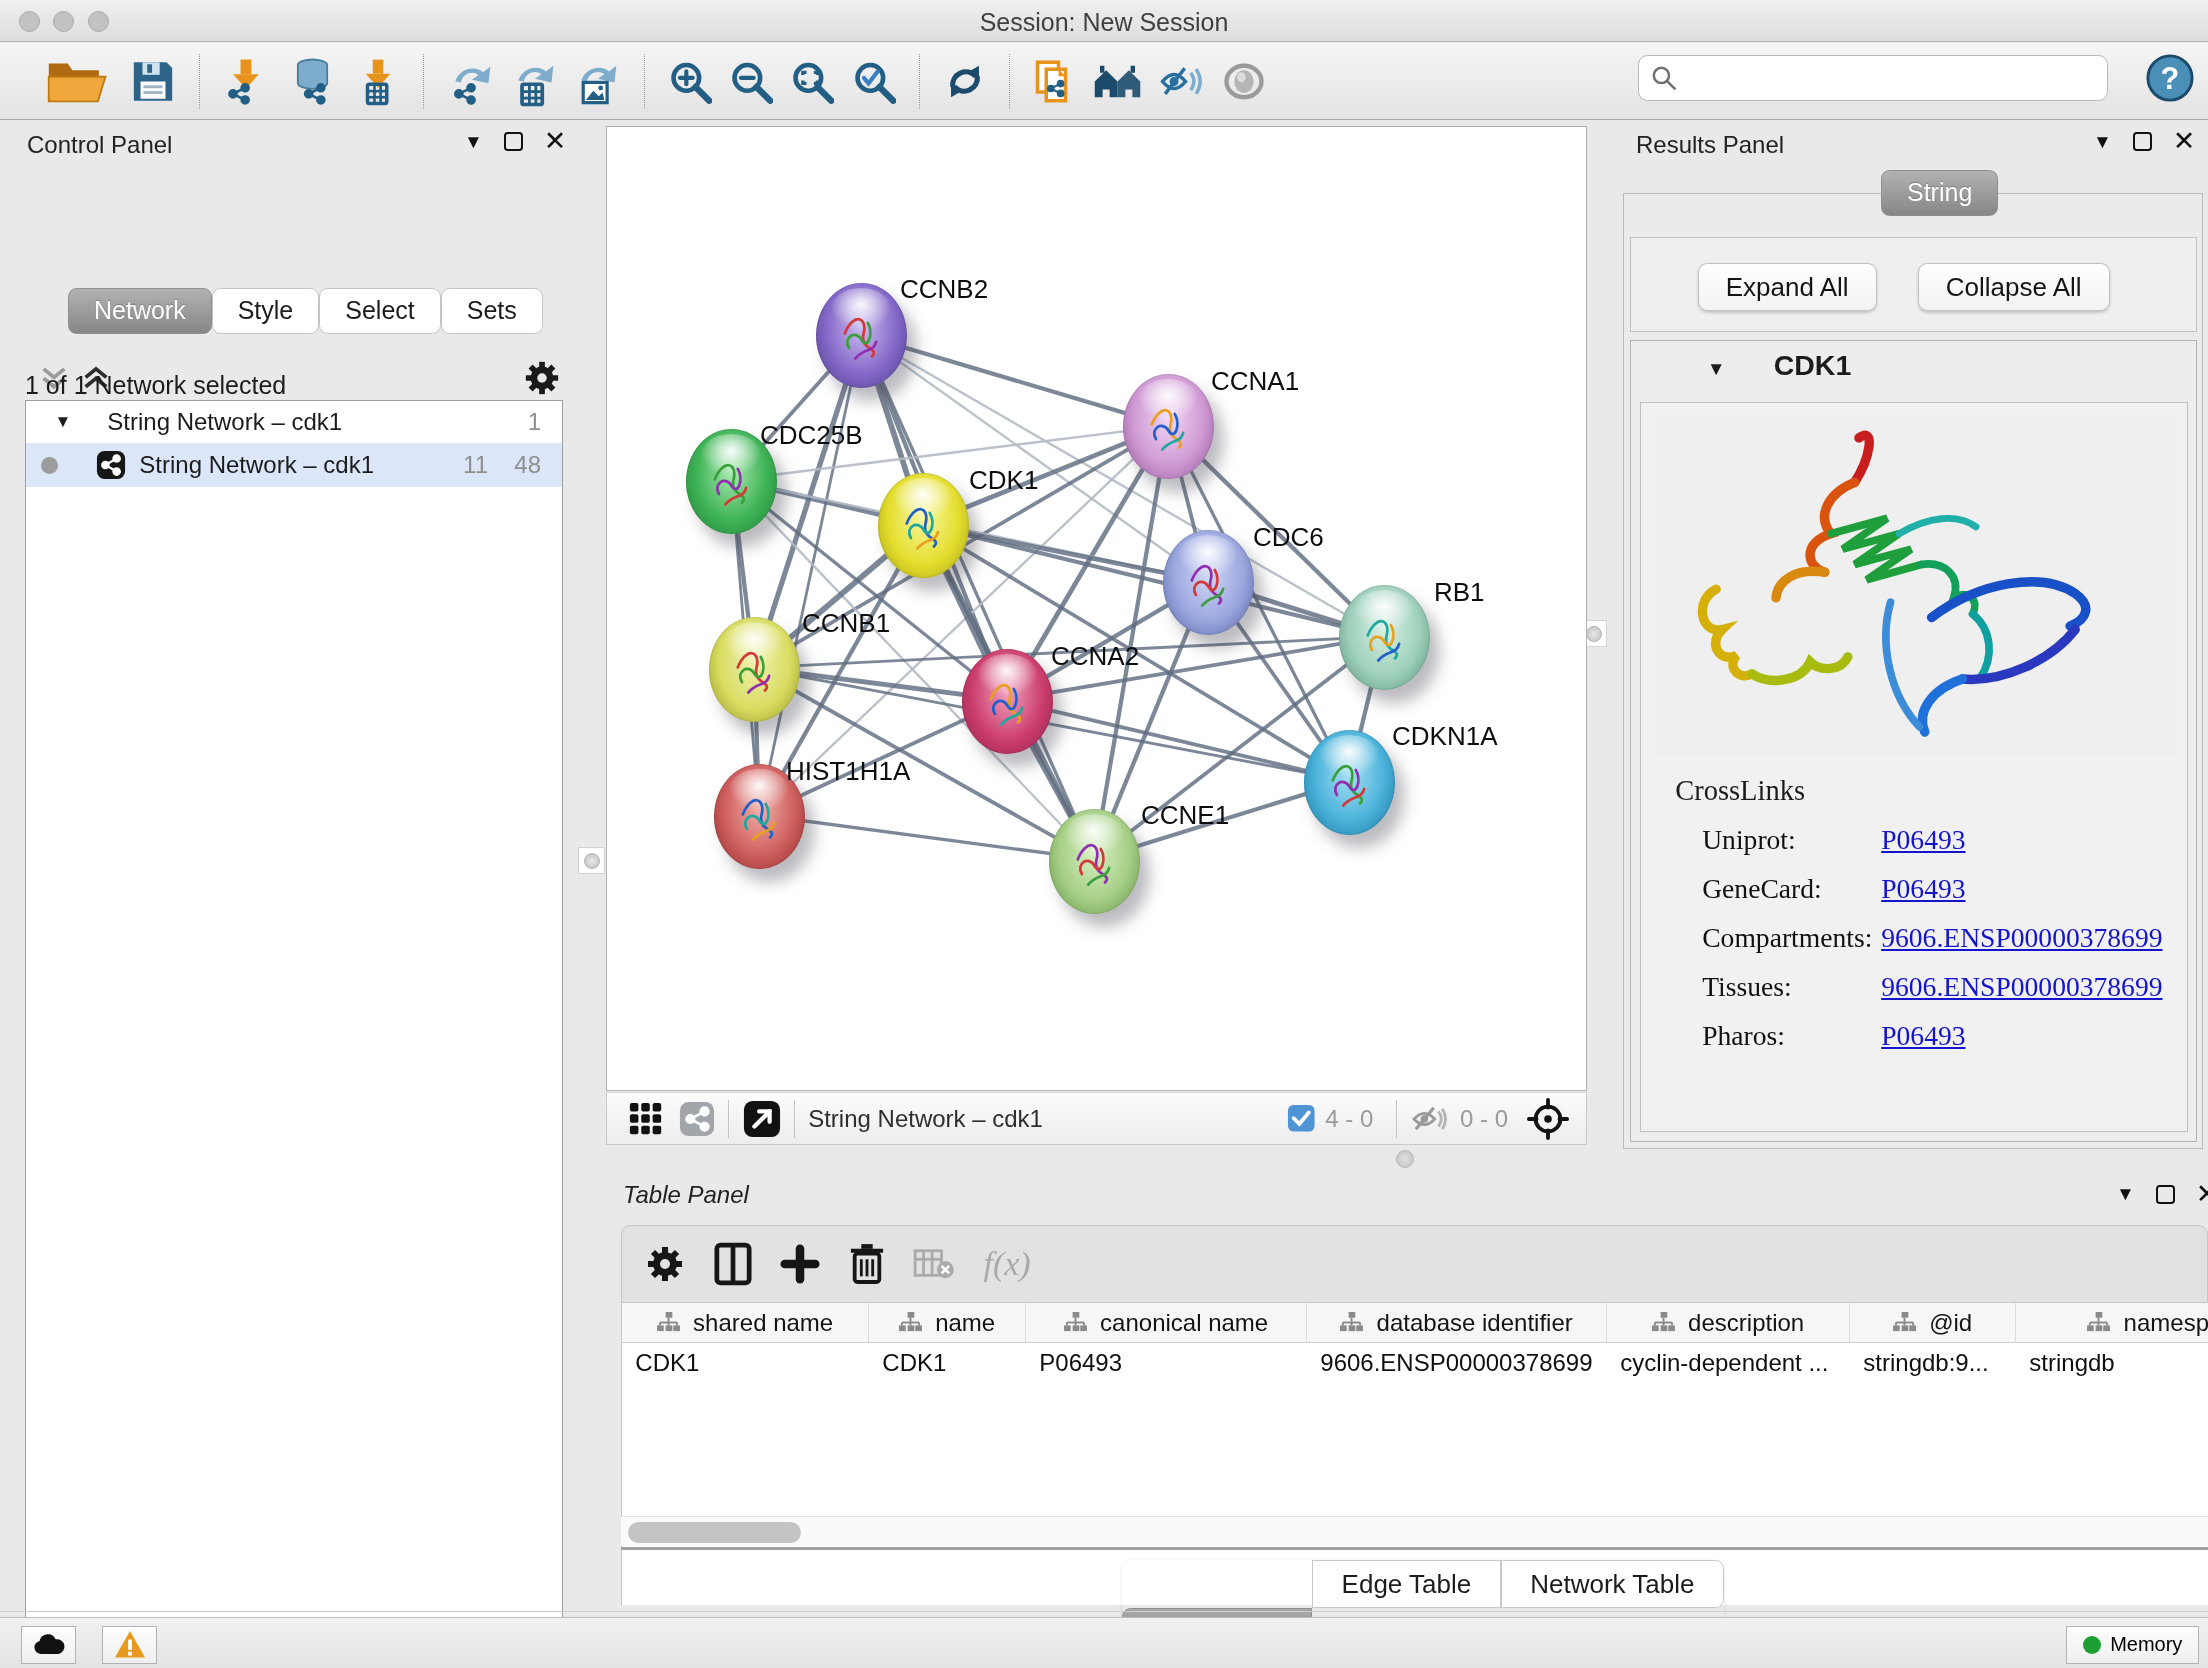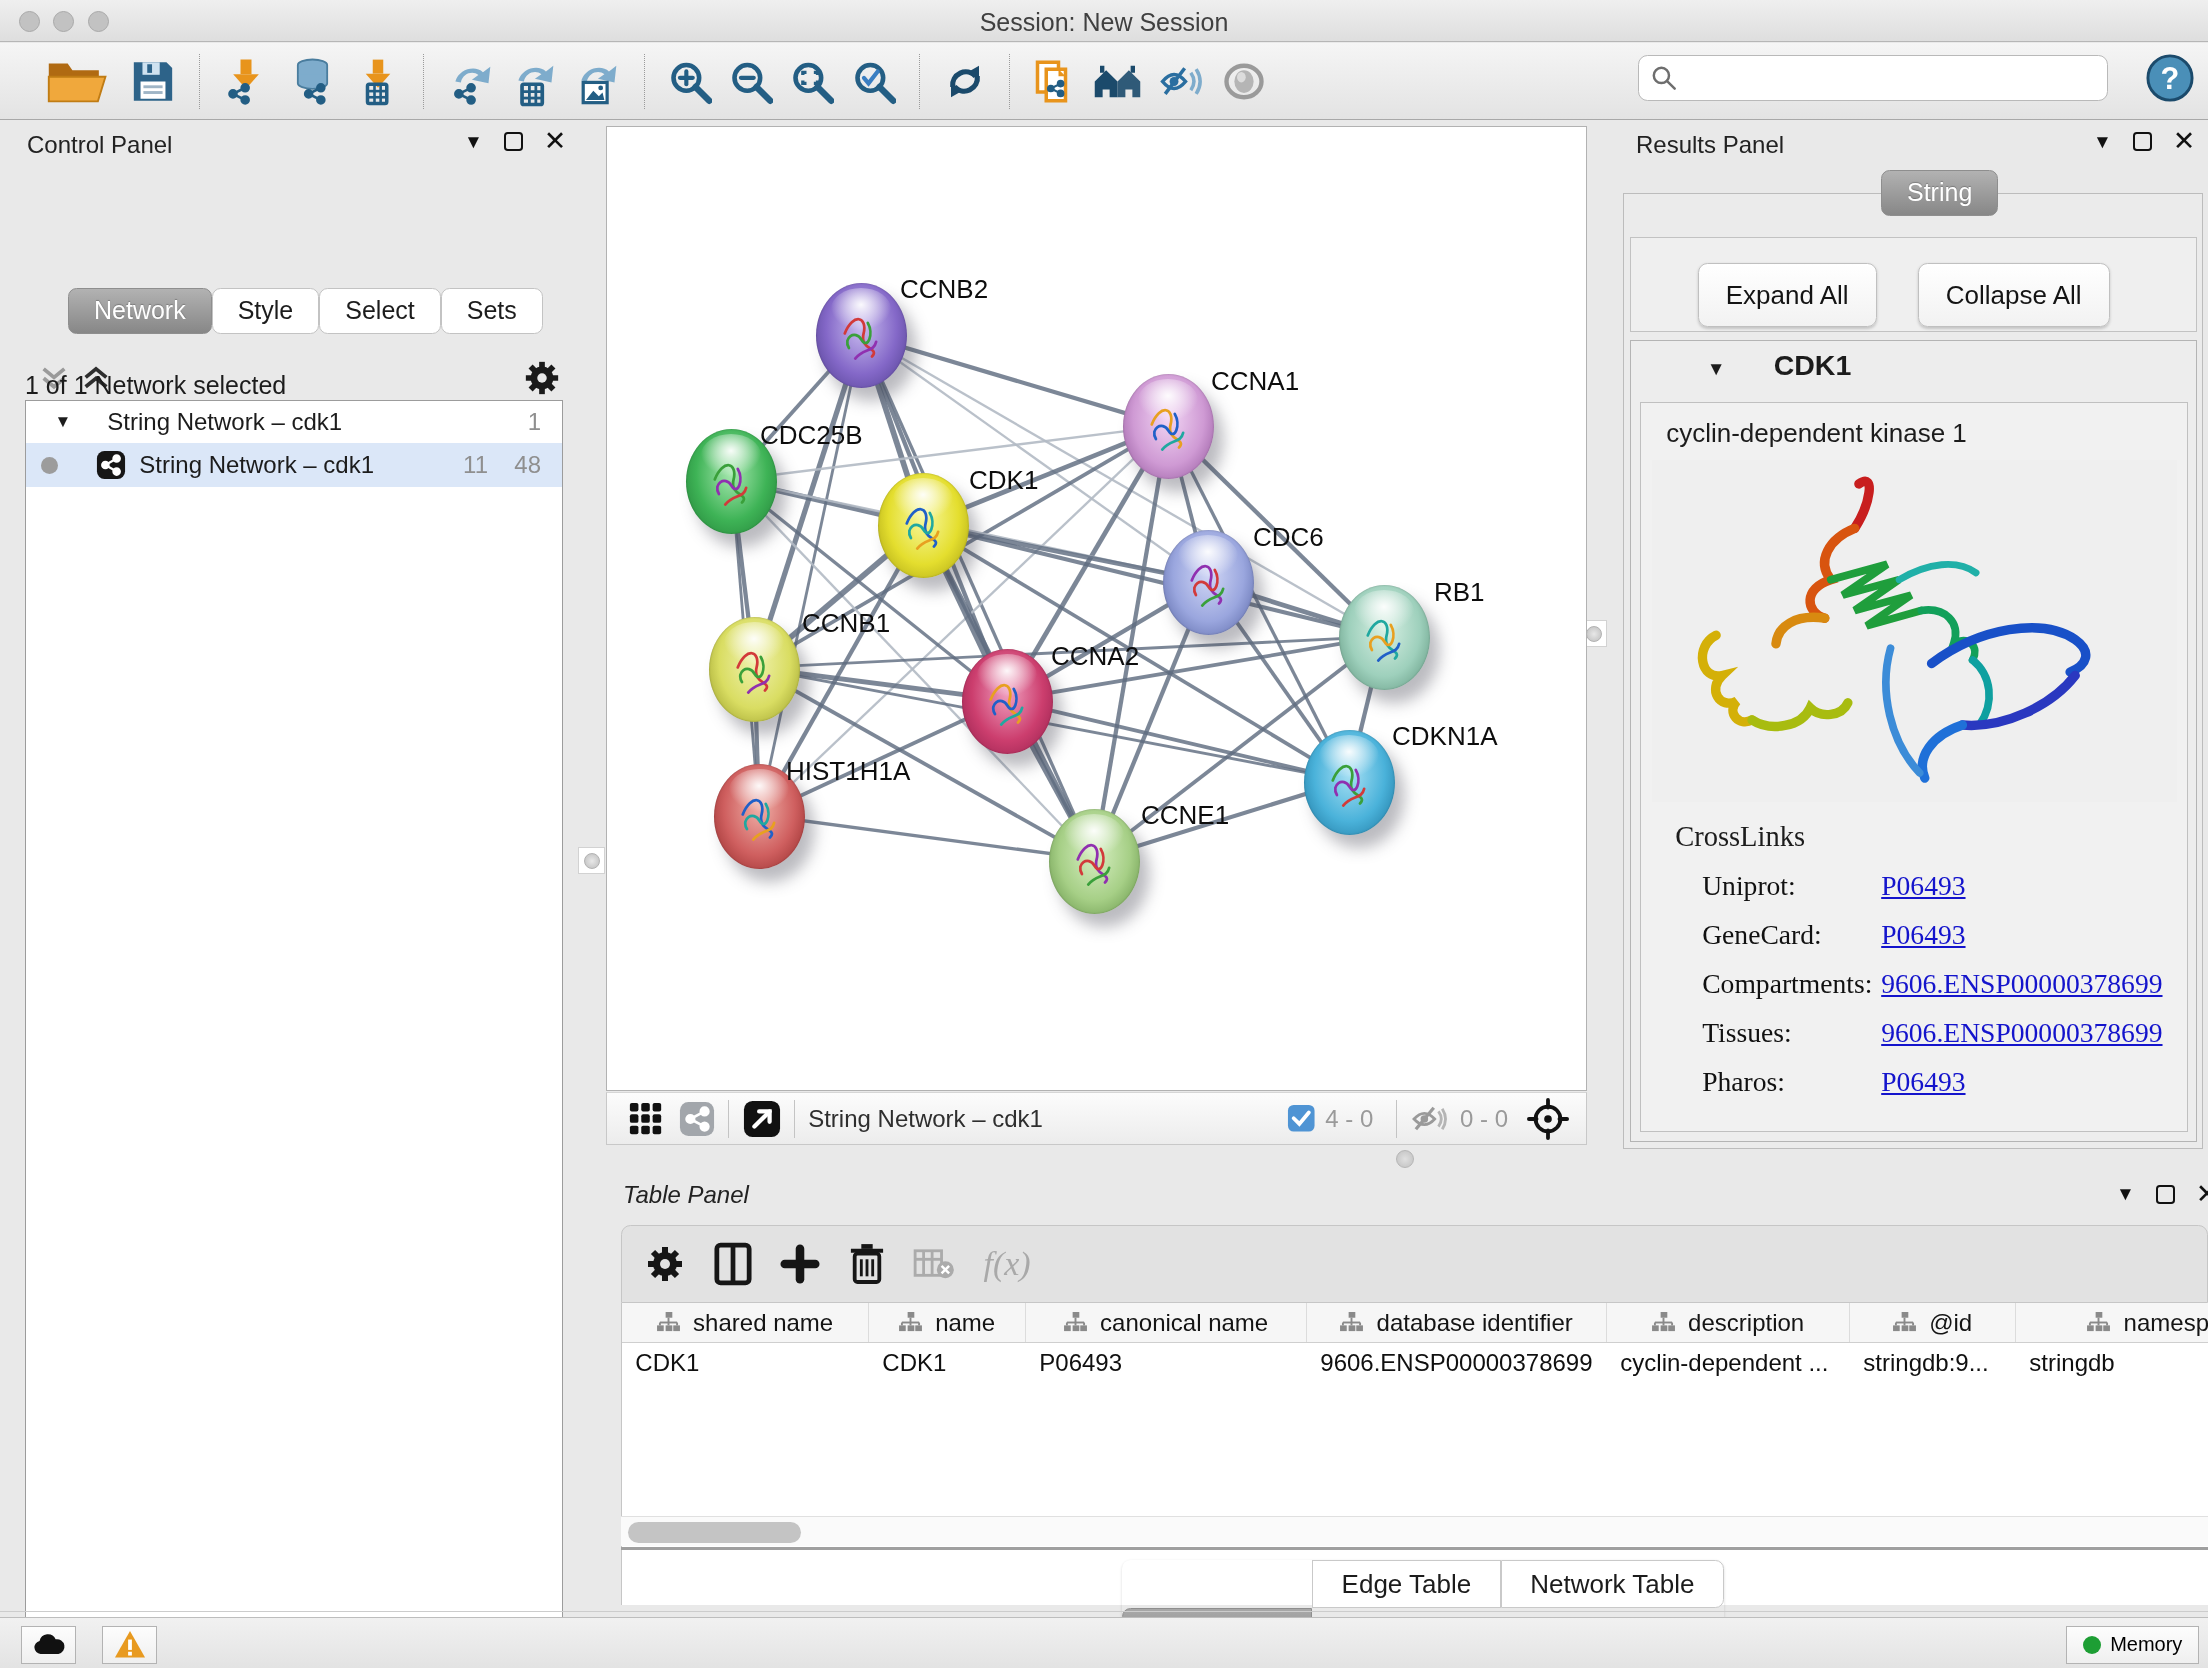--- a/index.html
+++ b/index.html
@@ -66,21 +66,21 @@
   .net-status{position:absolute;left:606px;top:1092px;width:981px;height:53px;
     background:linear-gradient(#fcfcfc,#ececec);border:1px solid #c8c8c8;border-top:1px solid #d6d6d6;
     display:flex;align-items:center;}
   .ns-sep{width:0;height:38px;border-left:1px solid #c4c4c4;margin:0 13.3px;}
   .ns-text{font-size:24px;color:#2e2e2e;}
   .ns-count{font-size:24px;color:#9a9a9a;margin:0 9.5px;}
 
   
   .res-box{position:absolute;left:1623px;top:193px;width:580px;height:956px;background:#ebebeb;border:1px solid #bcbcbc;}
   .res-expbox{position:absolute;left:5.7px;top:43px;width:567px;height:95px;border:1px solid #c2c2c2;background:#efefef;}
-  .res-btn{position:absolute;top:25px;height:64px;padding:0 27px;background:linear-gradient(#ffffff,#f2f2f2);
+  .res-btn{position:absolute;top:25px;height:48px;padding:0 27px;background:linear-gradient(#ffffff,#f2f2f2);
     border:1px solid #c0c0c0;border-radius:9.5px;font-size:26px;color:#141414;box-shadow:0 1.9px 2.9px rgba(0,0,0,.18);}
   .res-card{position:absolute;left:5.7px;top:146px;width:567px;height:802px;border:1px solid #b4b4b4;background:#ededed;}
   .res-card-inner{position:absolute;left:9.5px;top:61px;width:548px;height:730px;border:1px solid #c0c0c0;background:#f1f1f1;overflow:hidden;}
   .xl-row{display:flex;font-family:"Liberation Serif","DejaVu Serif",serif;font-size:27.6px;margin:17px 0 17px 61px;}
   .xl-label{width:179px;color:#111;}
   .xl-link{color:#1414cc;text-decoration:underline;}
 
   
   .tbl-toolbar{position:absolute;left:621px;top:1225px;width:1587px;height:78px;
     background:#e2e2e2;border:1px solid #c6c6c6;border-radius:9.5px 9.5px 0 0;display:flex;align-items:center;padding-left:23px;gap:28.5px;}
@@ -624,21 +624,20 @@
 
   <div class="res-box">
     <div class="res-expbox">
       <button class="res-btn" style="left:67px;">Expand All</button>
       <button class="res-btn" style="left:287px;">Collapse All</button>
     </div>
     <div class="res-card">
       <span class="abs" style="left:76px;top:17px;font-size:19px;">▼</span>
       <span class="abs" style="left:143px;top:7.6px;font-size:28.5px;font-weight:bold;">CDK1</span>
       <div class="res-card-inner">
-        <div style="font-size:26px;margin:15px 0 0 25px;">cyclin-dependent kinase 1</div>
         <svg width="525" height="342" viewBox="0 0 560 400" style="display:block;margin:11.4px auto 0;background:#efefef;">
           <g fill="none" stroke-linecap="round" stroke-width="11">
             <path d="M215 28 C235 14 228 52 210 80" stroke="#c81e1e"></path>
             <path d="M210 80 C180 92 165 118 182 140 C150 150 152 178 175 185" stroke="#d8540f"></path>
             <path d="M175 185 C140 180 120 195 118 215" stroke="#d88a10"></path>
             <path d="M48 205 C22 218 30 258 55 252 C38 268 52 292 72 282 C60 296 75 312 90 304" stroke="#d4b008"></path>
             <path d="M90 304 C112 318 148 312 158 290 C170 302 195 300 202 284" stroke="#a8bc10"></path>
             <path d="M182 140 L248 122 L196 158 L262 140 L210 176 L276 158 L224 194 L288 176" stroke="#1f9e3c" stroke-width="9"></path>
             <path d="M288 176 C316 172 334 190 326 214 C344 206 356 218 348 234" stroke="#12a05a" stroke-width="9"></path>
             <path d="M348 234 C370 252 374 284 356 310" stroke="#0fa0a0" stroke-width="9"></path>

